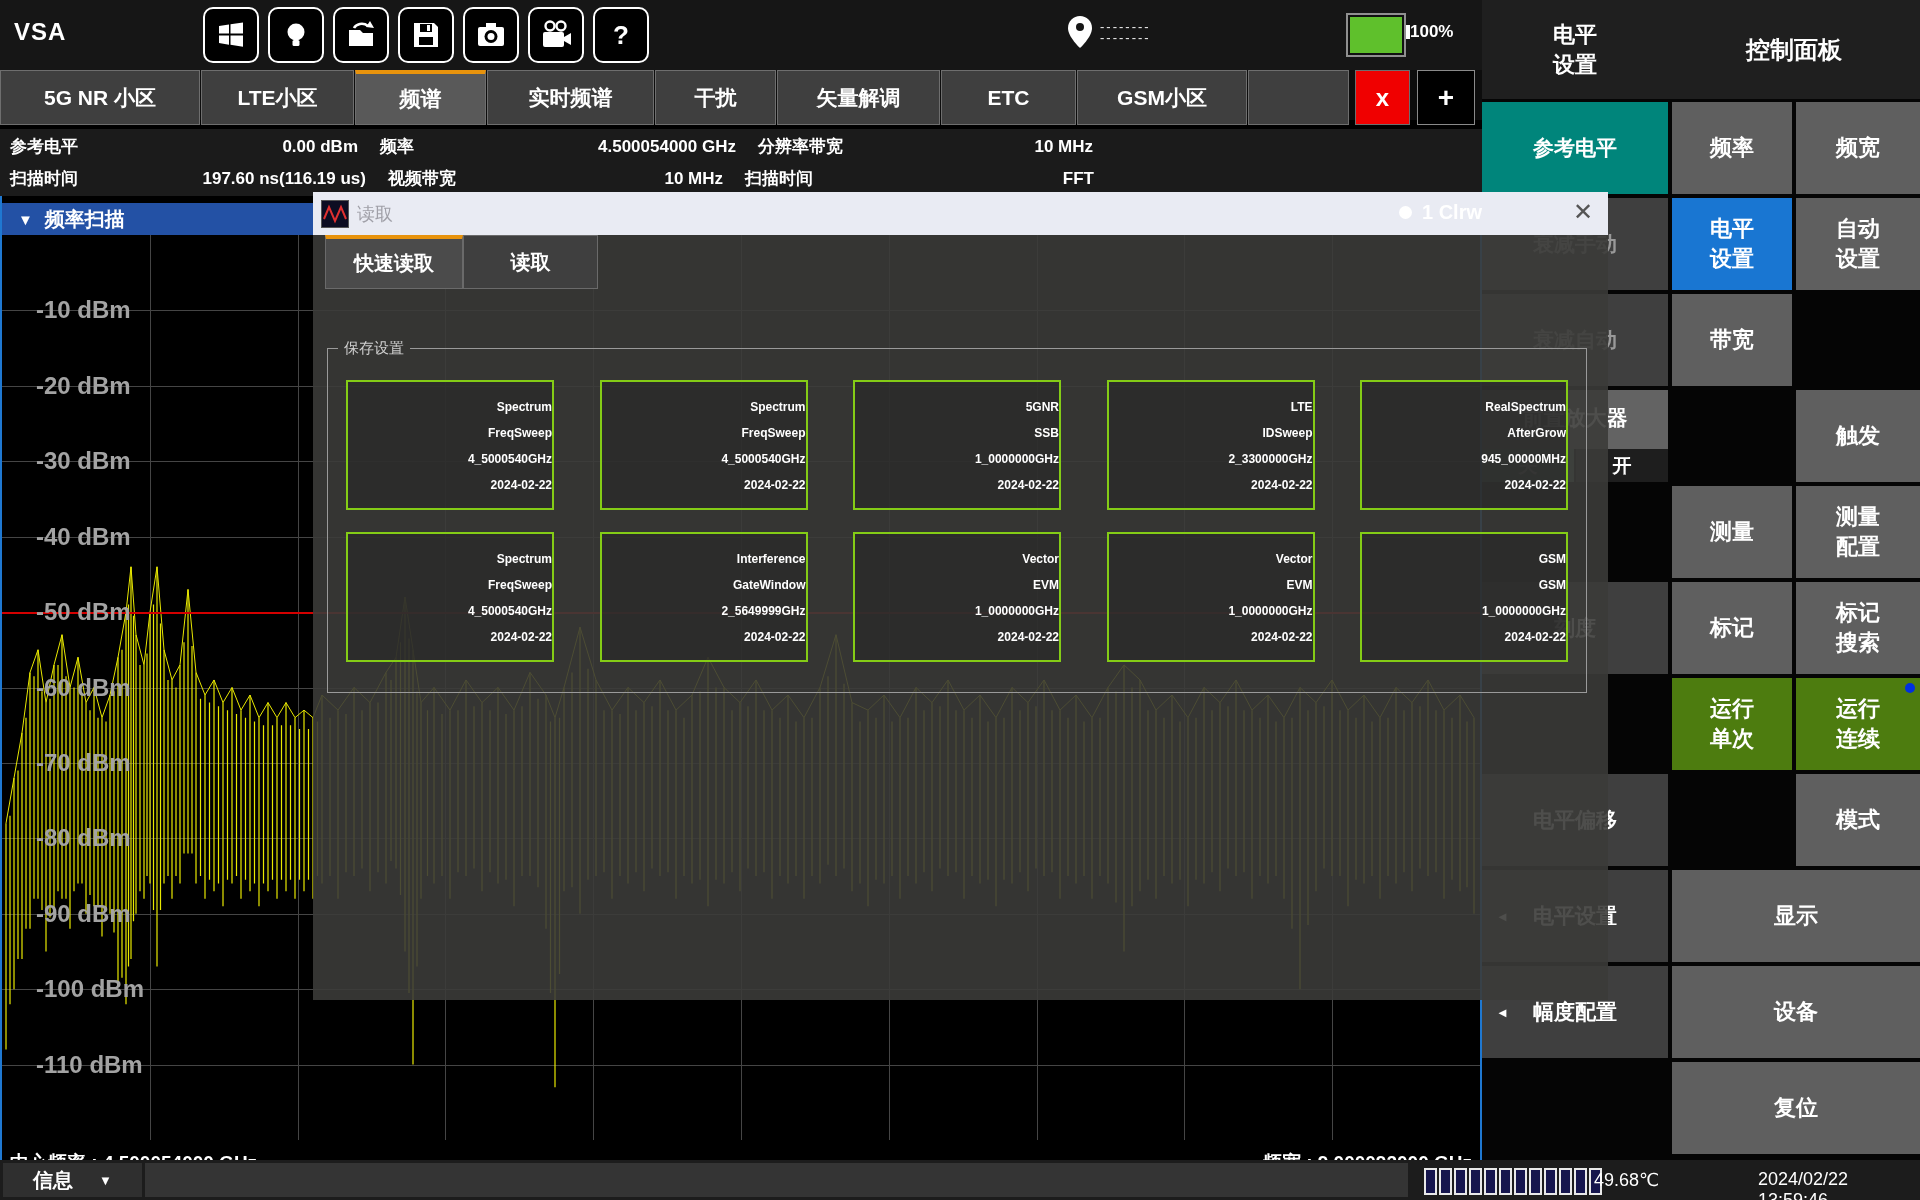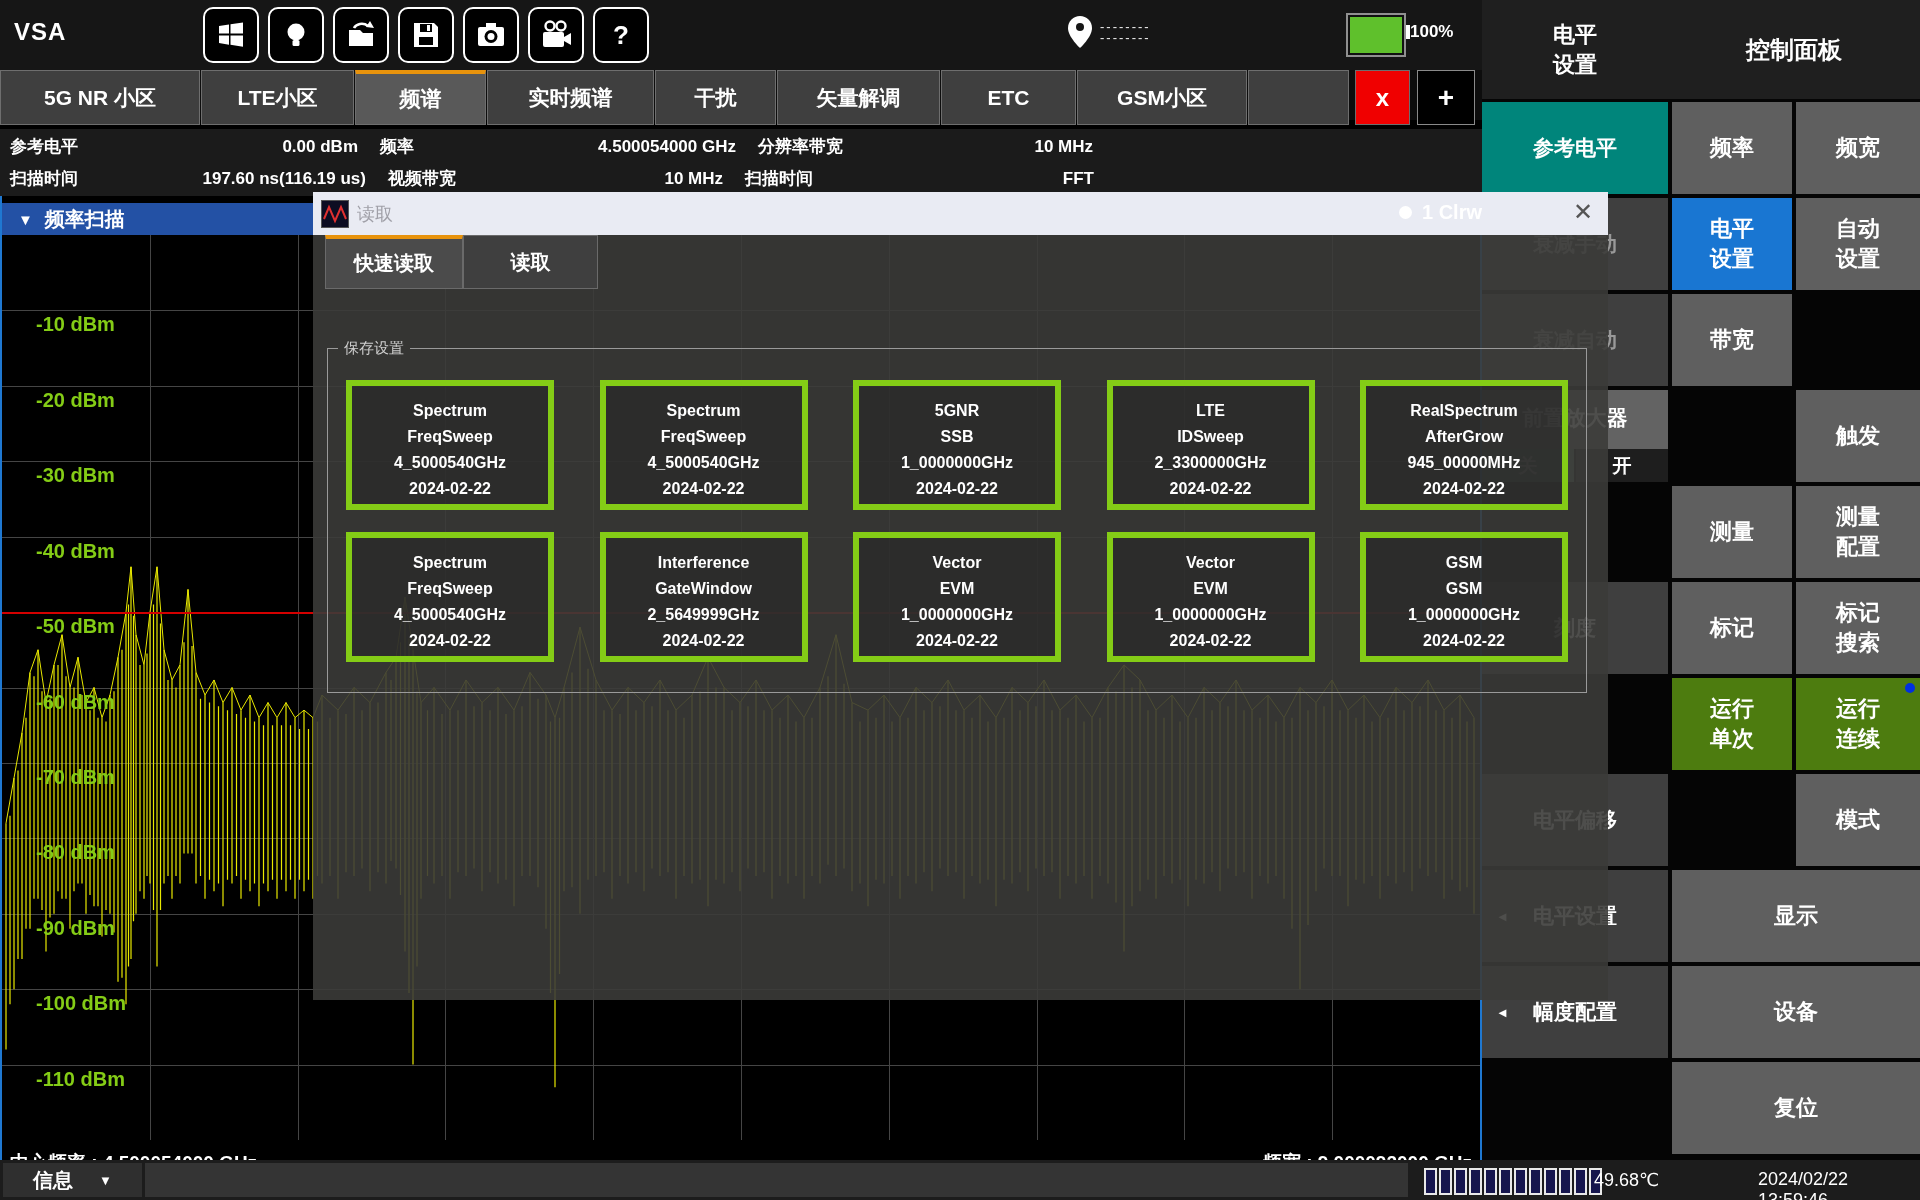--- a/index.html
+++ b/index.html
@@ -36,21 +36,21 @@
 
   
   #chartwin{left:0;top:196px;width:1482px;height:994px;background:#000;
     border-left:2px solid #1f78d1;border-right:2px solid #1f78d1;border-bottom:2px solid #1f78d1;box-sizing:border-box;}
   #chart-header{left:0;top:7px;width:312px;height:33px;background:#2351a5;color:#fff;display:flex;align-items:center;
     font-size:20px;font-weight:bold;}
   #chart-header .tri{margin:0 12px 0 16px;font-size:15px;}
   #plot{left:0;top:39px;width:1478px;height:905px;background:#000;overflow:hidden;}
   .hgrid{position:absolute;left:0;width:100%;height:1px;background:#454545;}
   .vgrid{position:absolute;top:0;width:1px;height:100%;background:#454545;}
-  .ytick{position:absolute;left:34px;transform:translateY(-50%);color:#84cc16;font-size:20px;font-weight:bold;z-index:3;margin-top:14px;}
+  .ytick{position:absolute;left:34px;transform:translateY(-50%);color:#a3a3a3;font-size:24px;font-weight:bold;z-index:3;}
   #redline{position:absolute;left:0;width:100%;height:2px;background:#d40000;z-index:2;}
   #traceSvg{position:absolute;left:0;top:0;z-index:1;}
   #chart-footer{left:0;top:944px;width:1478px;height:44px;color:#fff;font-size:19px;font-weight:bold;}
   #center-freq{position:absolute;left:8px;top:10px;}
   #span-label{position:absolute;right:8px;top:10px;}
 
   
   #levelmenu{left:1482px;top:0;width:186px;height:1160px;background:#050505;}
   #levelmenu .hdr{position:absolute;left:0;top:0;width:100%;height:99px;background:#1f1f1f;color:#fff;
     font-size:22px;font-weight:bold;display:flex;align-items:center;justify-content:center;text-align:center;}
@@ -99,22 +99,22 @@
   #dlg-close{position:absolute;left:1254px;top:4px;color:#555;font-size:24px;font-weight:300;padding:2px 6px;}
   #dlg-body{left:0;top:43px;width:1295px;height:765px;background:rgba(59,59,56,0.90);}
   .dtab{position:absolute;top:0;height:54px;box-sizing:border-box;color:#fff;font-size:20px;font-weight:bold;
     display:flex;align-items:center;justify-content:center;background:#3f3f3f;border:1px solid #6a6a6a;}
   #dtab-quick{left:12px;width:138px;background:#4b4b4b;border-top:4px solid #e8930c;}
   #dtab-read{left:150px;width:135px;}
   #save-group{position:absolute;left:14px;top:104px;width:1258px;height:352px;border:1px solid #9a9a9a;margin:0;padding:0;}
   #save-group legend{margin-left:10px;padding:0 6px;color:#cfcfcf;font-size:15px;}
   .card-row{position:absolute;left:0;width:100%;padding:0 18px;box-sizing:border-box;display:flex;justify-content:space-between;}
   #card-row-0{top:22px;} #card-row-1{top:174px;}
-  .preset-card{width:208px;height:130px;background:rgba(36,36,36,0.55);border:6px solid #84cc16;
-    color:#fff;font-size:16px;font-weight:bold;text-align:center;line-height:26px;padding-top:12px;box-sizing:border-box;
+  .preset-card{width:208px;height:130px;background:rgba(36,36,36,0.55);border:2px solid #84cc16;
+    color:#fff;font-size:12px;font-weight:bold;text-align:right;line-height:26px;padding-top:12px;box-sizing:border-box;
     white-space:pre-line;}
 
   svg.icon{display:block;}
 </style>
 </head>
 <body>
 
 <div class="abs" id="topbar">
   <div class="abs" id="brand">VSA</div>
 

